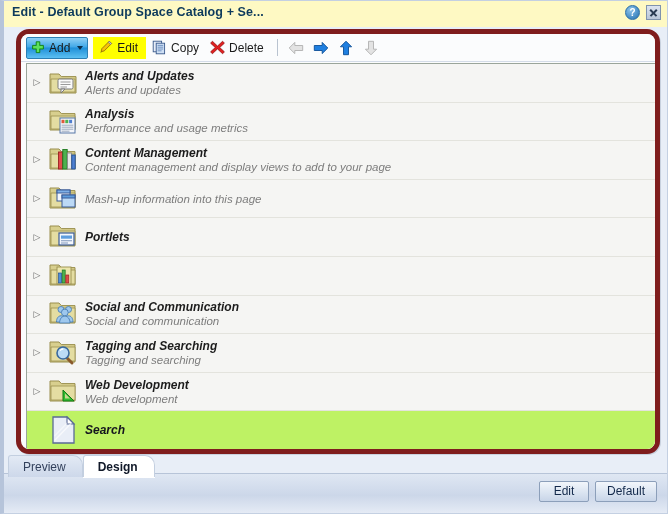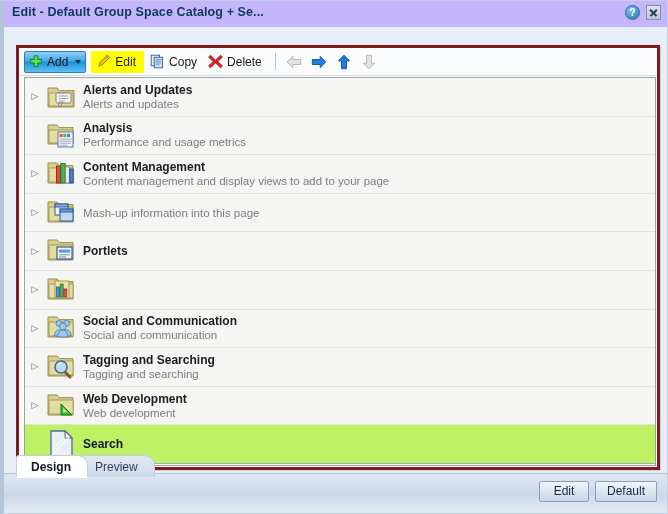--- a/index.html
+++ b/index.html
@@ -23,21 +23,21 @@
     border-left: 4px solid #b6c4da;
     border-top: 1px solid #c4d0e2;
     border-right: 1px solid #c4d0e2;
     border-bottom: 1px solid #c4d0e2;
   }
 
   
   #titlebar {
     position: relative;
     height: 26px;
-    background: #c4b5fd;
+    background: #fef9c3;
     padding-left: 8px;
   }
   #title-text {
     position: absolute;
     left: 8px; top: 4px;
     font-size: 12.5px;
     font-weight: bold;
     color: #0d3a5c;
     letter-spacing: 0.1px;
     white-space: nowrap;
@@ -77,25 +77,24 @@
   }
   .close-icon:before { transform: rotate(45deg); }
   .close-icon:after  { transform: rotate(-45deg); }
 
   
   #panel {
     position: absolute;
     left: 12px; top: 28px;
     width: 644px; height: 425px;
     background: #fbfcfd;
-    border: 3px solid #7f1d1d;
-    border-radius: 0;
+    border: 5px solid #7f1d1d;
+    border-radius: 13px;
     box-shadow: 1px 1px 0 rgba(140,155,175,0.35);
     overflow: hidden;
-    margin-top: 16px;
   }
 
   
   #toolbar {
     height: 28px;
     display: flex;
     align-items: center;
     padding-left: 5px;
     background: #fbfcfd;
     border-bottom: 1px solid #d4dce8;
@@ -174,21 +173,21 @@
     line-height: 1;
     user-select: none;
   }
   .row .twisty.empty { visibility: hidden; }
   .row .rowicon {
     flex: 0 0 32px;
     width: 32px; height: 32px;
     margin-right: 6px;
     line-height: 0;
   }
-  .row .rowtext { flex: 1 1 auto; min-width: 0; }
+  .row .rowtext { flex: 1 1 auto; min-width: 0; font-style: italic; }
   .rowtitle {
     font-size: 12px;
     font-weight: bold;
     color: #1c1c1c;
     line-height: 14px;
   }
   .rowdesc {
     font-size: 11.5px;
     color: #7d7d7d;
     line-height: 14px;
@@ -533,22 +532,22 @@
         </div>
         <div class="rowtext">
           <div class="rowtitle">Search</div>
         </div>
       </div>
 
     </div>
   </div>
 
   <div id="tabs">
+    <div class="tab inactive">Preview</div>
     <div class="tab active">Design</div>
-    <div class="tab inactive">Preview</div>
   </div>
 
   <div id="footer">
     <div id="footer-buttons">
       <div class="ftr-btn">Edit</div>
       <div class="ftr-btn">Default</div>
     </div>
   </div>
 
 </div>

